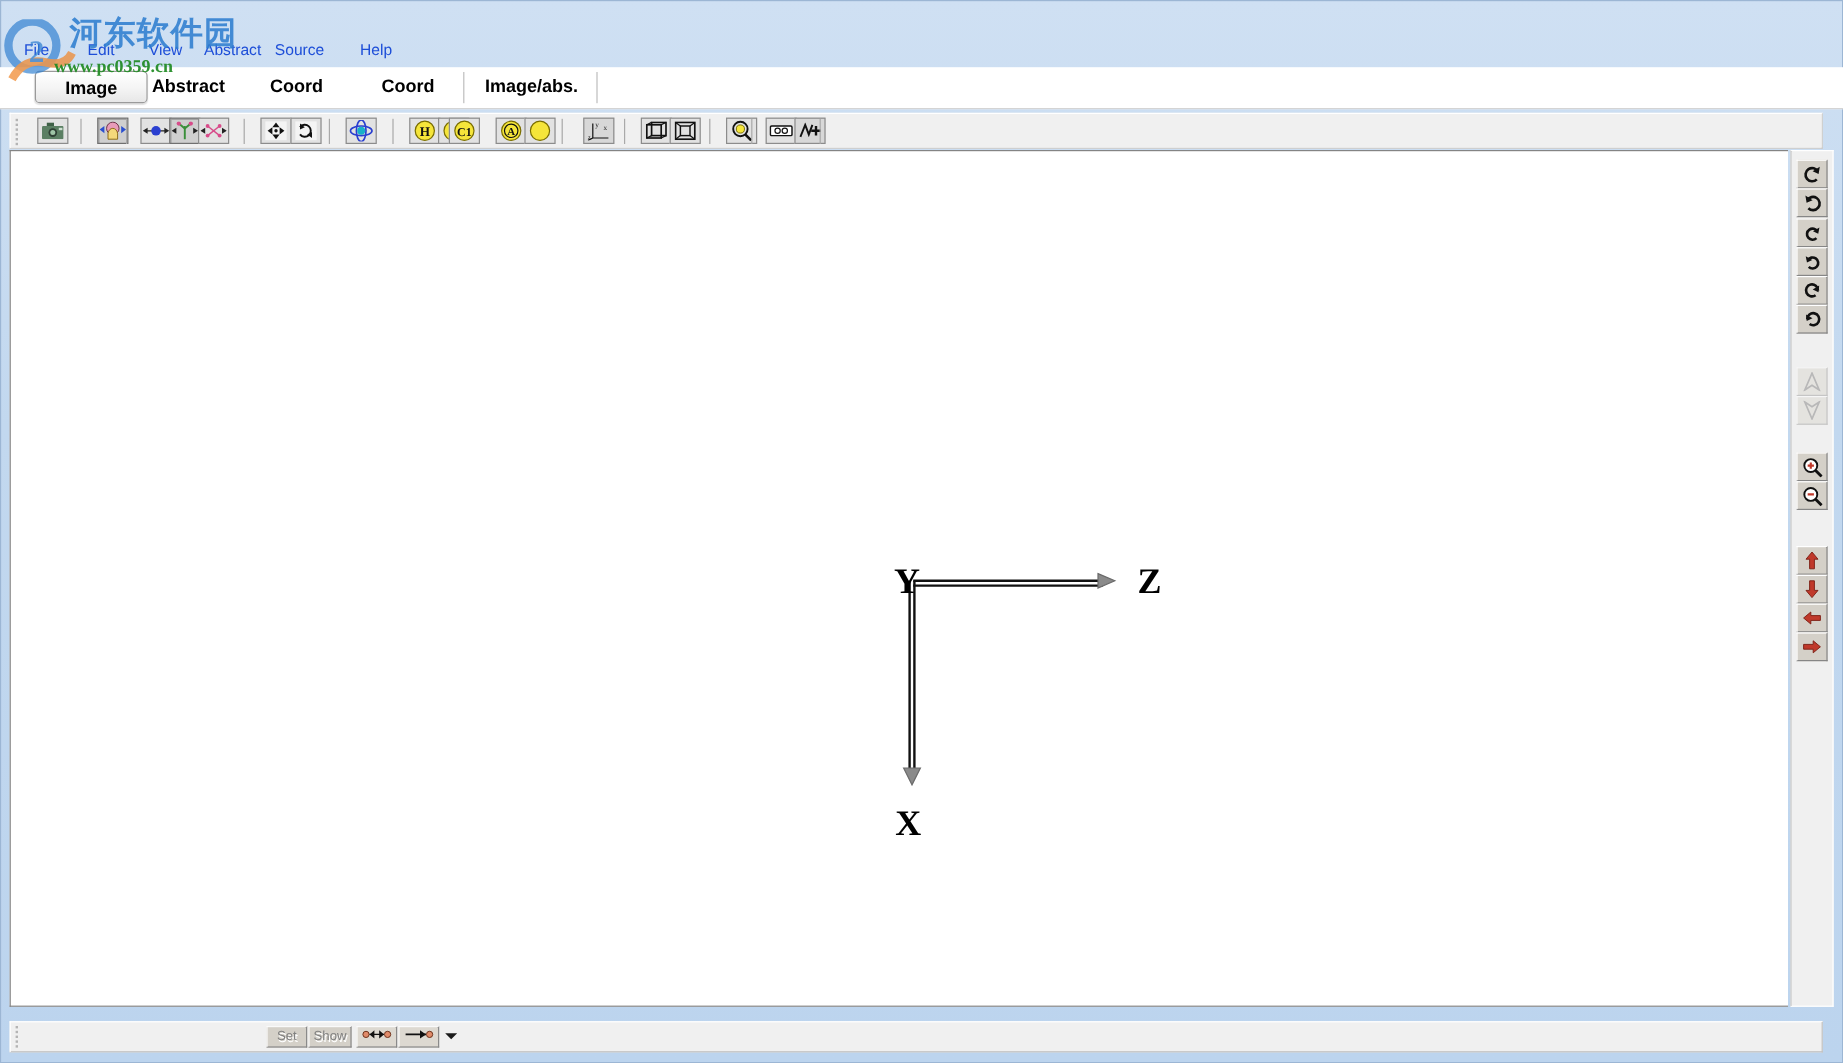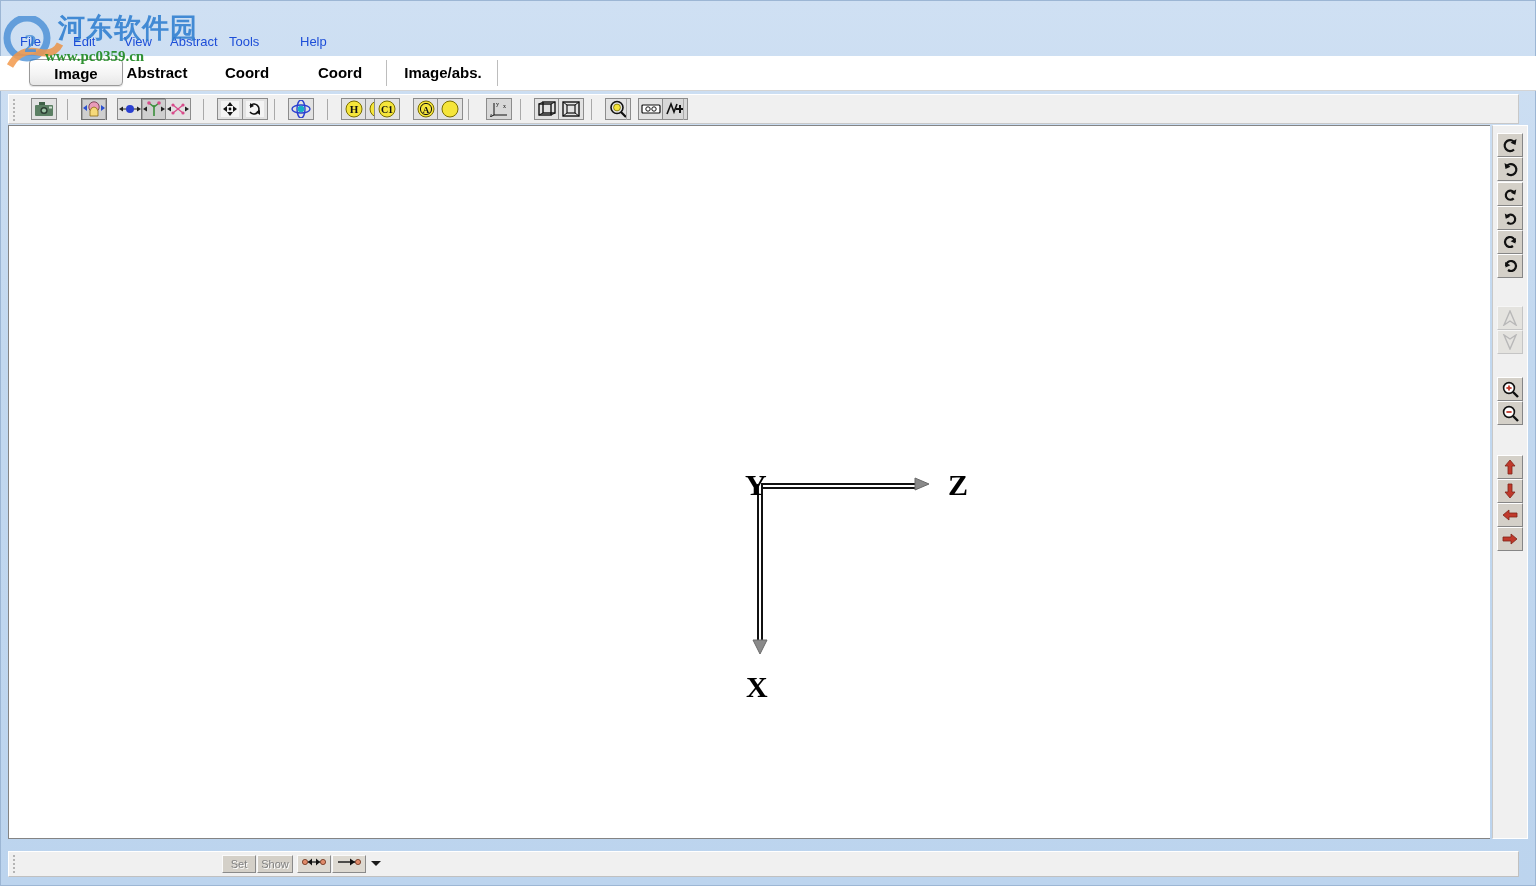--- a/index.html
+++ b/index.html
@@ -320,21 +320,21 @@
 
 <div id="app">
   <div class="win-frame"></div>
 
 
   <div class="menubar">
     <span class="menu-item" style="left:20px">File</span>
     <span class="menu-item" style="left:73px">Edit</span>
     <span class="menu-item" style="left:124px">View</span>
     <span class="menu-item" style="left:170px">Abstract</span>
-    <span class="menu-item" style="left:229px">Tools</span>
+    <span class="menu-item" style="left:229px">Source</span>
     <span class="menu-item" style="left:300px">Help</span>
   </div>
 
   <div class="tabstrip">
     <div class="tab active" style="left:15px;width:94px">Image</div>
     <div class="tab" style="left:112px;width:90px">Abstract</div>
     <div class="tab" style="left:206px;width:82px">Coord</div>
     <div class="tab" style="left:300px;width:80px">Coord</div>
     <div class="tab-sep" style="left:386px"></div>
     <div class="tab" style="left:394px;width:98px">Image/abs.</div>

